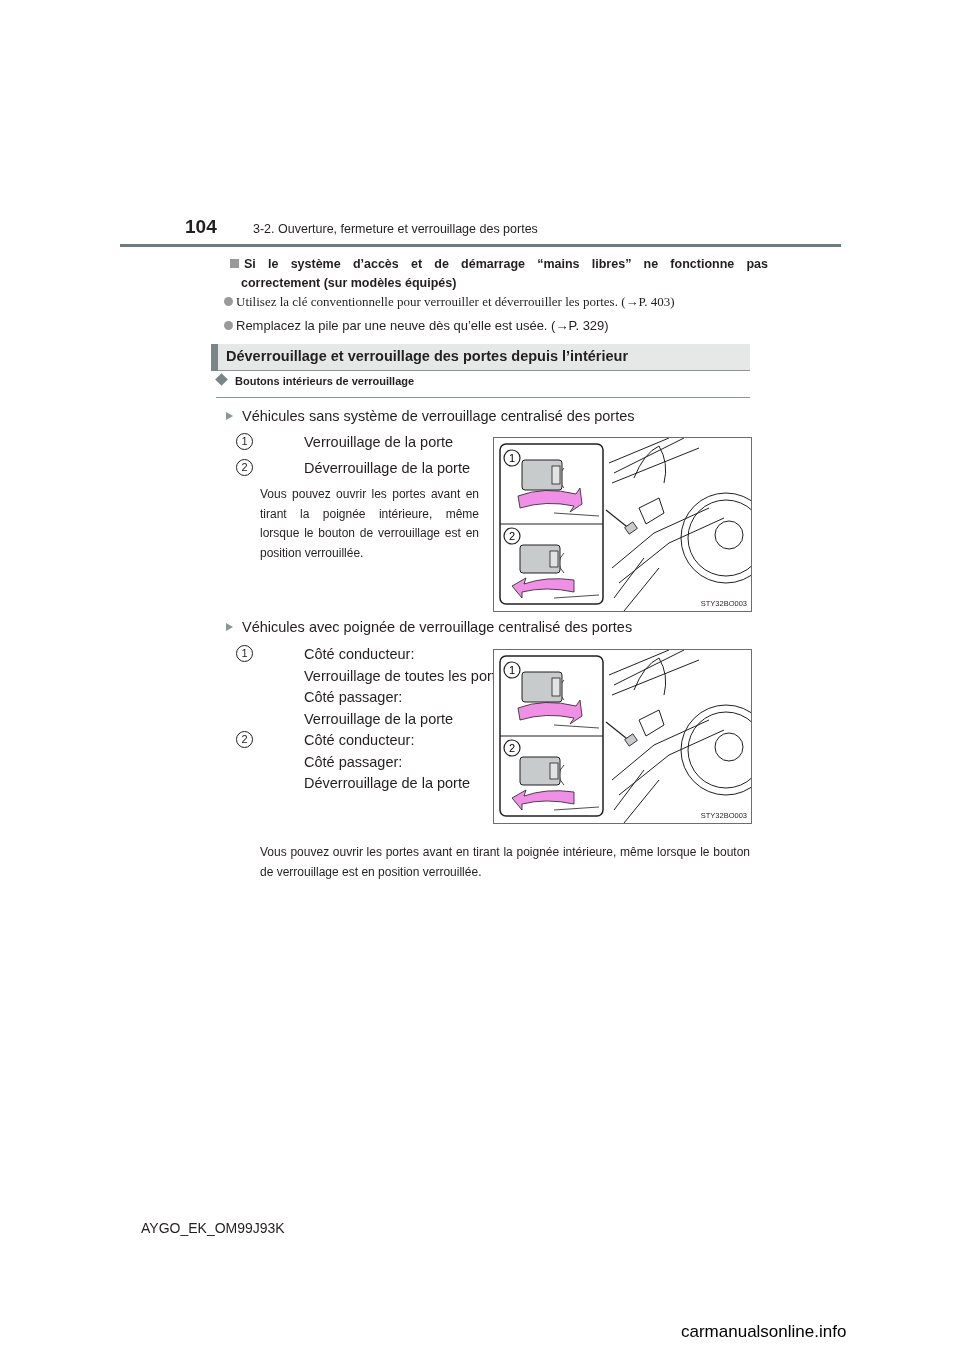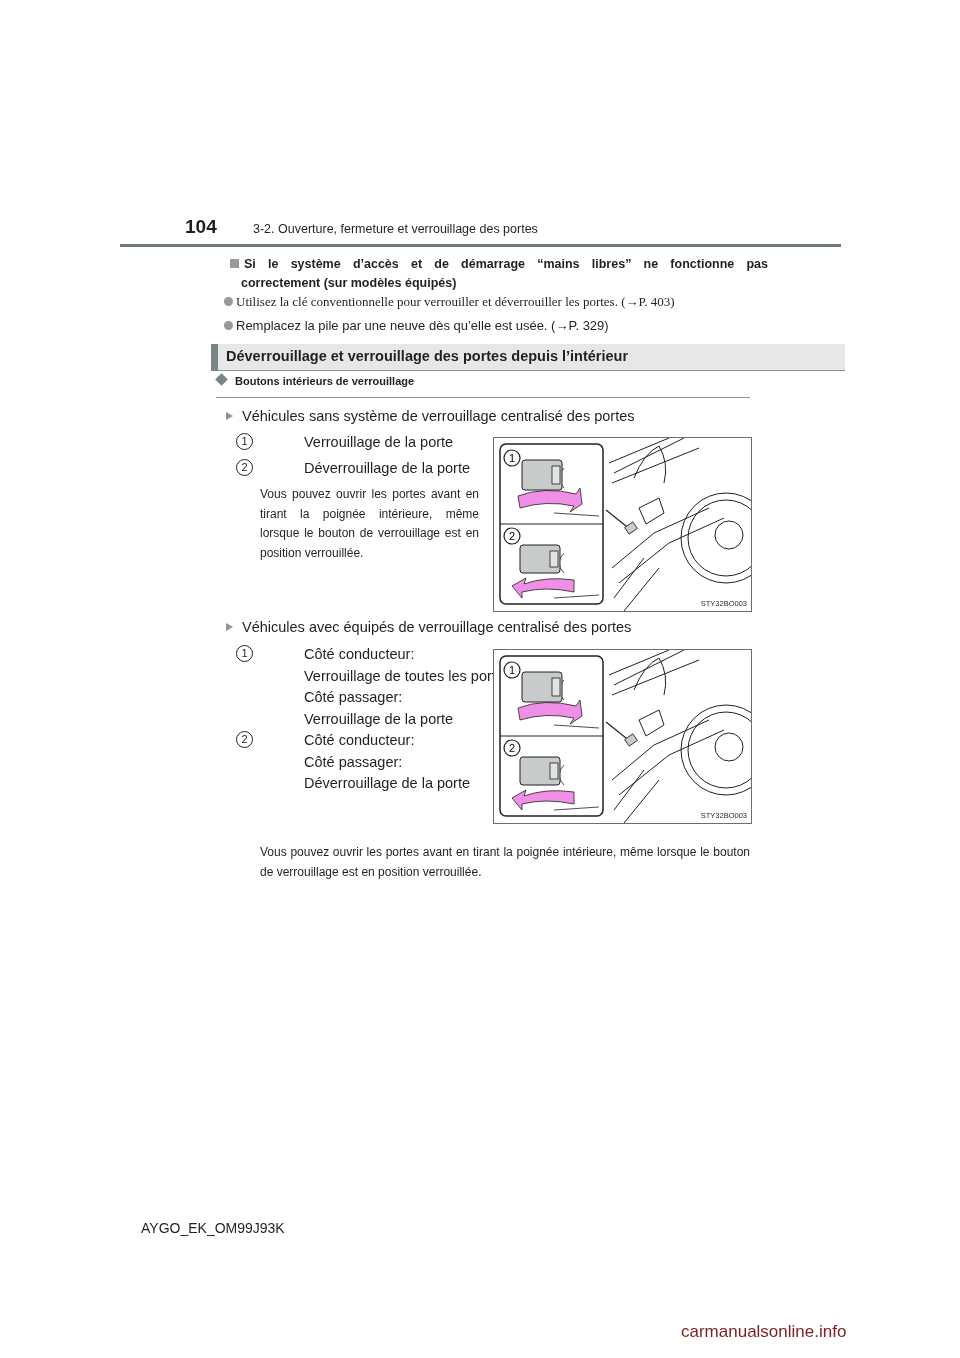--- a/index.html
+++ b/index.html
@@ -10,41 +10,41 @@
   .abs { position: absolute; }
   .page-num { left: 185px; top: 216px; font-size: 19px; font-weight: bold; }
   .header-title { left: 253px; top: 222px; font-size: 12.5px; }
   .header-rule { left: 120px; top: 244px; width: 721px; height: 3px; background: #6d7b7f; }
 
   .q-heading { left: 211px; top: 255px; width: 538px; font-size: 12.5px; font-weight: bold; line-height: 19px; text-align: justify; text-align-last: justify; margin-left: 19px; }
   .sq { display:inline-block; width: 9px; height: 9px; background: #9a9a9a; margin-right: 5px; vertical-align: 0px; }
   .bullet { left: 224px; font-size: 13px; }
   .dot { display:inline-block; width: 9px; height: 9px; border-radius: 50%; background: #9a9a9a; margin-right: 3px; vertical-align: 0px; }
 
-  .sec-bar { left: 211px; top: 344px; width: 634px; height: 26px; background: #e6e8e8; border-bottom: 1px solid #8a9699; }
+  .sec-bar { left: 211px; top: 344px; width: 539px; height: 26px; background: #e6e8e8; border-bottom: 1px solid #8a9699; }
   .sec-bar .accent { position:absolute; left:0; top:0; width:7px; height:27px; background:#7a8588; }
   .sec-bar .txt { position:absolute; left:15px; top:4px; font-size:14.5px; font-weight:bold; }
 
   .sub-head { left: 215px; top: 375px; font-size: 11px; font-weight: bold; }
   .diamond { display:inline-block; width:9px; height:9px; background:#7a8588; transform: rotate(45deg); margin: 0 9px 1px 2px; }
   .sub-rule { left: 216px; top: 397px; width: 534px; height: 1px; background: #8a9699; }
 
   .tri-item { left: 226px; font-size: 14.5px; }
   .tri { display:inline-block; width:0; height:0; border-left:7px solid #8a9699; border-top:4px solid transparent; border-bottom:4px solid transparent; margin-right:9px; vertical-align:1px; }
 
   .circ { position:absolute; width: 15px; height: 15px; border: 1.3px solid #231f20; border-radius: 50%; font-size: 11px; line-height: 15px; text-align: center; }
   .item-txt { font-size: 14.5px; line-height: 21.5px; margin-left: 44px; }
   .note { font-size: 12px; line-height: 19.5px; text-align: justify; }
 
   .fig { border: 1px solid #6d6d6d; background: #fff; overflow: hidden; }
   .fig svg { display:block; }
   .fig-code { position:absolute; right:4px; bottom:3px; font-size: 7.5px; color:#231f20;text-align:center; }
 
   .footer-code { left: 141px; top: 1220px; font-size: 14px; }
-  .watermark { left: 681px; top: 1322px; font-size: 17px; color: #7f1d1d; }
+  .watermark { left: 681px; top: 1322px; font-size: 17px; color: #000000; }
 </style>
 </head>
 <body>
 
 <div class="abs page-num">104</div>
 <div class="abs header-title">3-2. Ouverture, fermeture et verrouillage des portes</div>
 <div class="abs header-rule"></div>
 
 <div class="abs q-heading">
   <span class="sq"></span><span>Si le système d’accès et de démarrage “mains libres” ne fonctionne pas</span>
@@ -105,21 +105,21 @@
     <path d="M80 142 Q52 138 30 146 L32 140 L18 148 L28 160 L28 154 Q52 148 80 154 Z" fill="#ef8fe6" stroke="#231f20" stroke-width="0.8"></path>
     <circle cx="18" cy="20" r="8" fill="#fff" stroke="#231f20" stroke-width="1.2"></circle>
     <text x="18" y="24" font-size="11" text-anchor="middle" font-family="Liberation Sans, sans-serif">1</text>
     <circle cx="18" cy="98" r="8" fill="#fff" stroke="#231f20" stroke-width="1.2"></circle>
     <text x="18" y="102" font-size="11" text-anchor="middle" font-family="Liberation Sans, sans-serif">2</text>
   </svg>
   <div class="fig-code">STY32BO003</div>
 </div>
 
 <div class="abs tri-item" style="top:619px;">
-  <span class="tri"></span><span>Véhicules avec équipés de verrouillage centralisé des portes</span>
+  <span class="tri"></span><span>Véhicules avec poignée de verrouillage centralisé des portes</span>
 </div>
 
 <div class="circ" style="left:236px; top:645px;">1</div>
 <div class="abs item-txt" style="left:260px; top:644px;">
   <div>Côté conducteur:</div>
   <div>Verrouillage de toutes les portes</div>
   <div>Côté passager:</div>
   <div>Verrouillage de la porte</div>
 </div>
 

